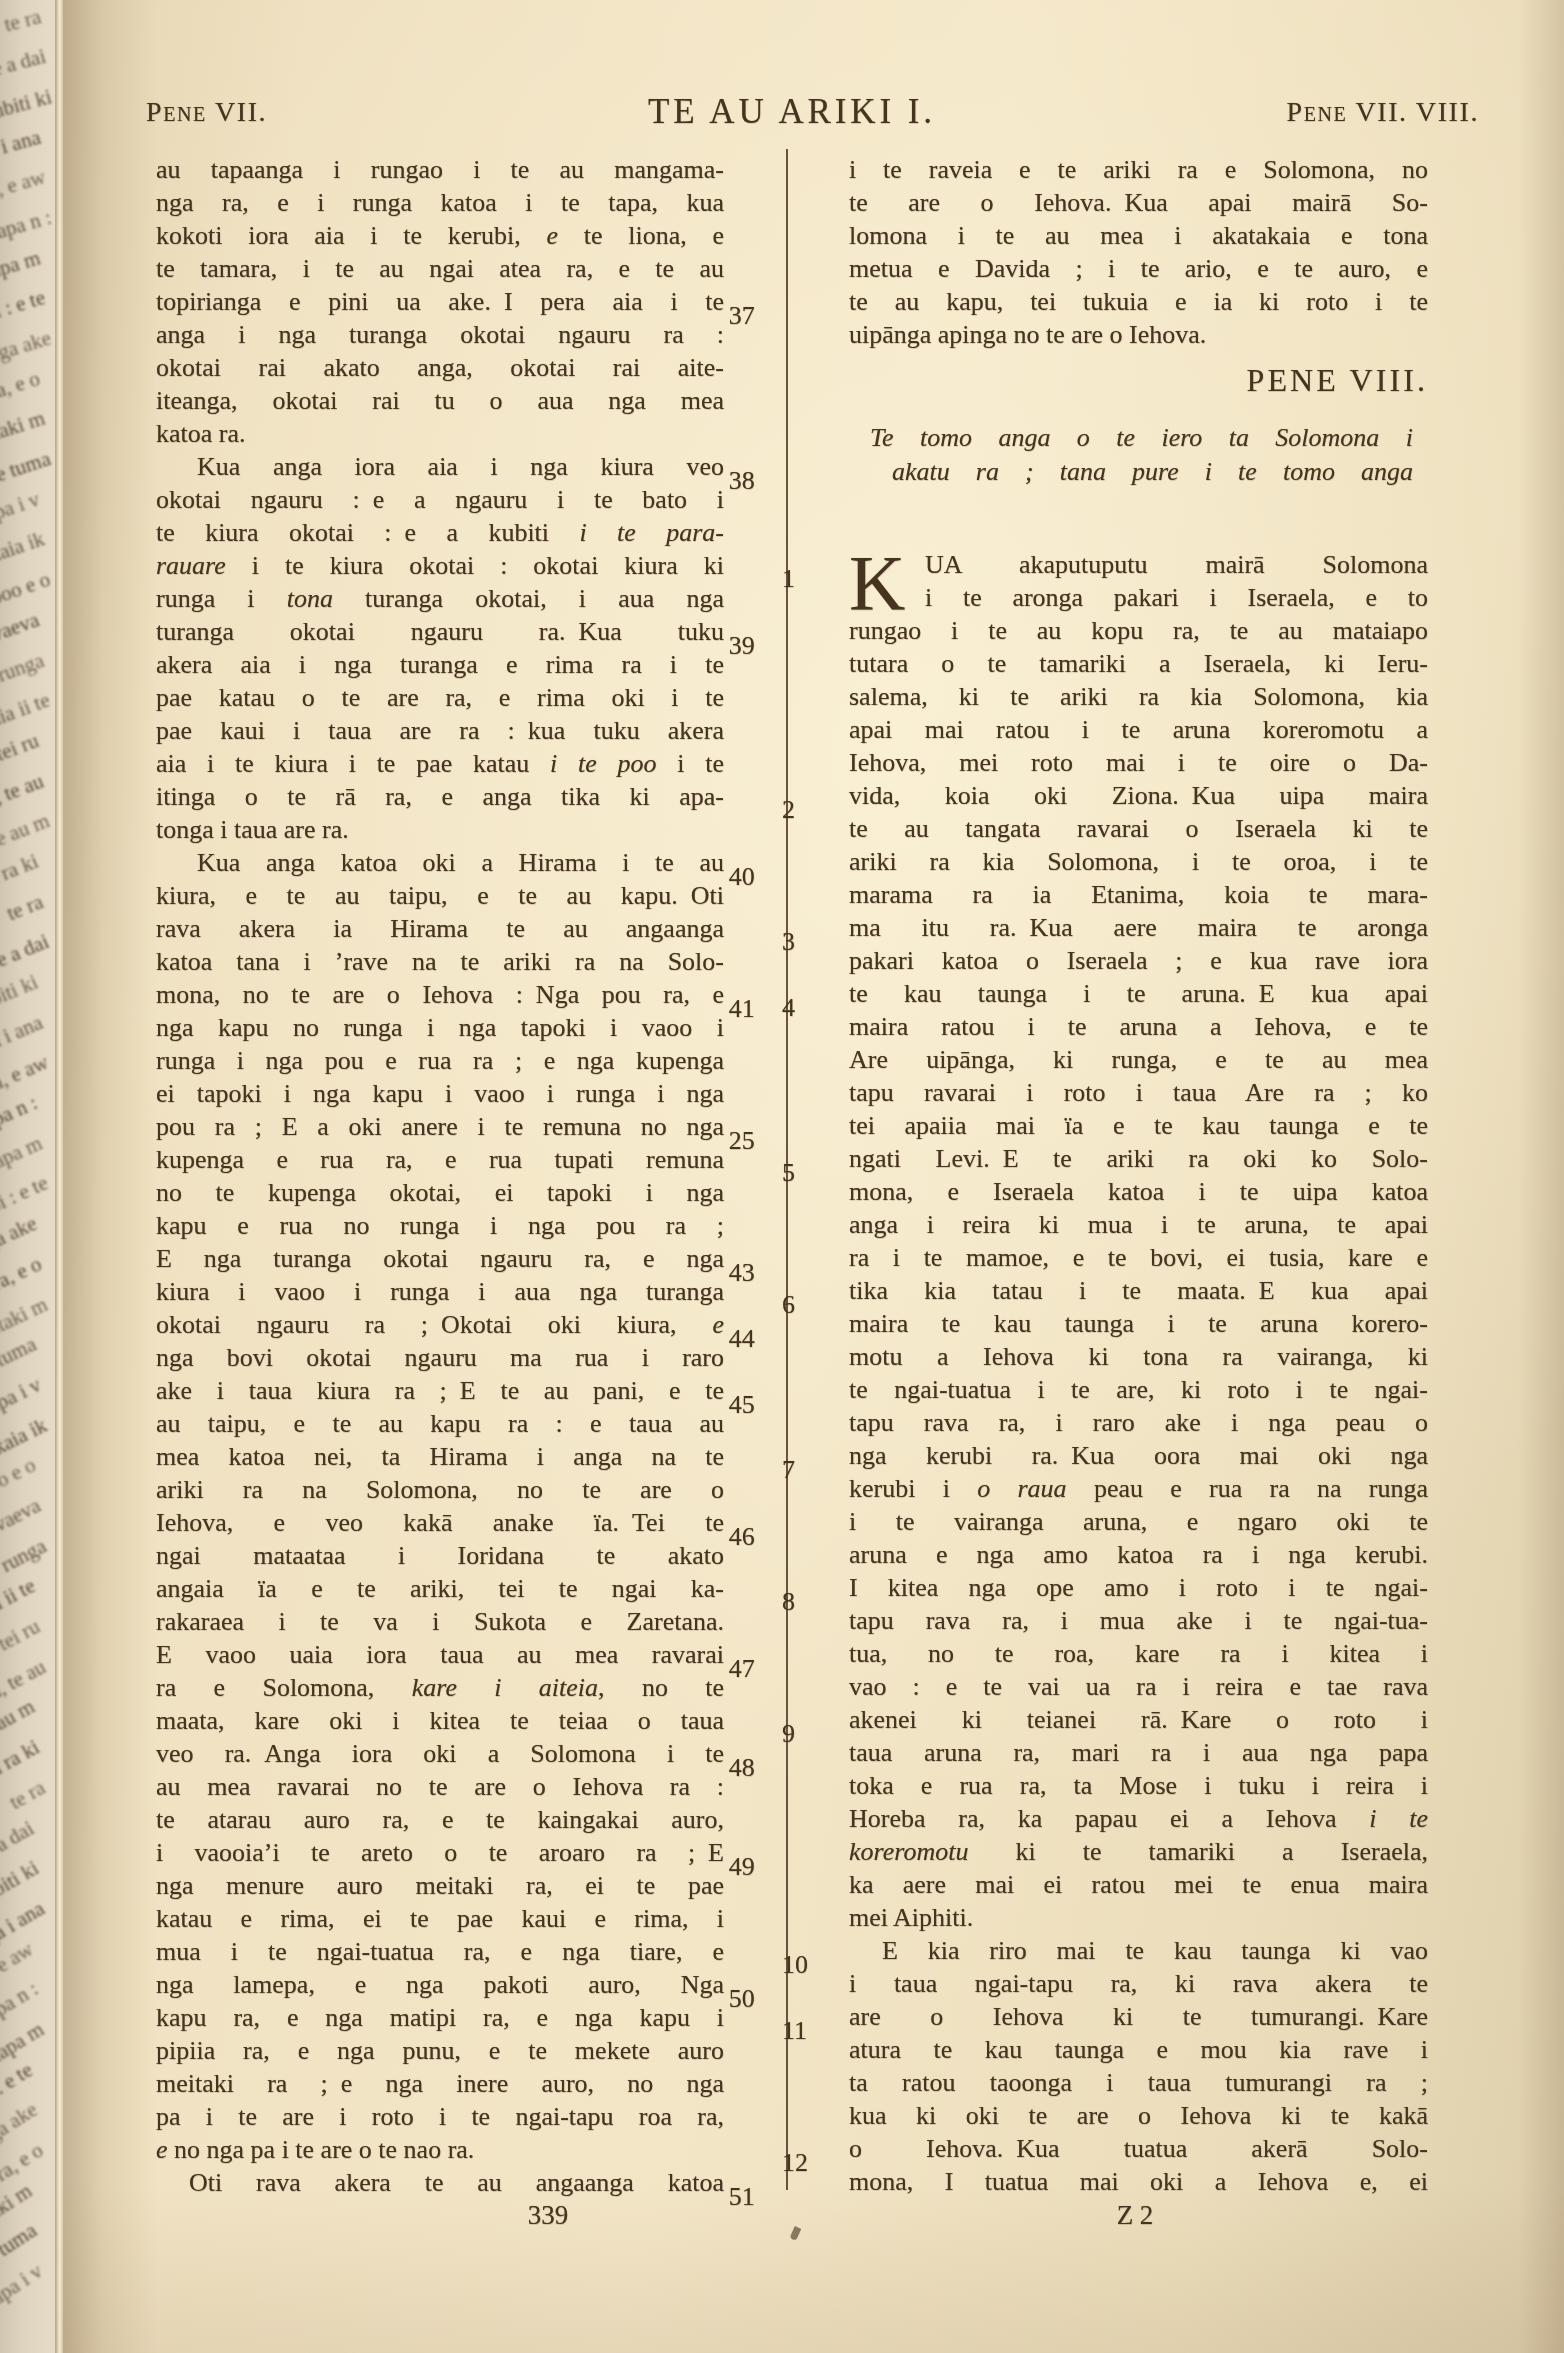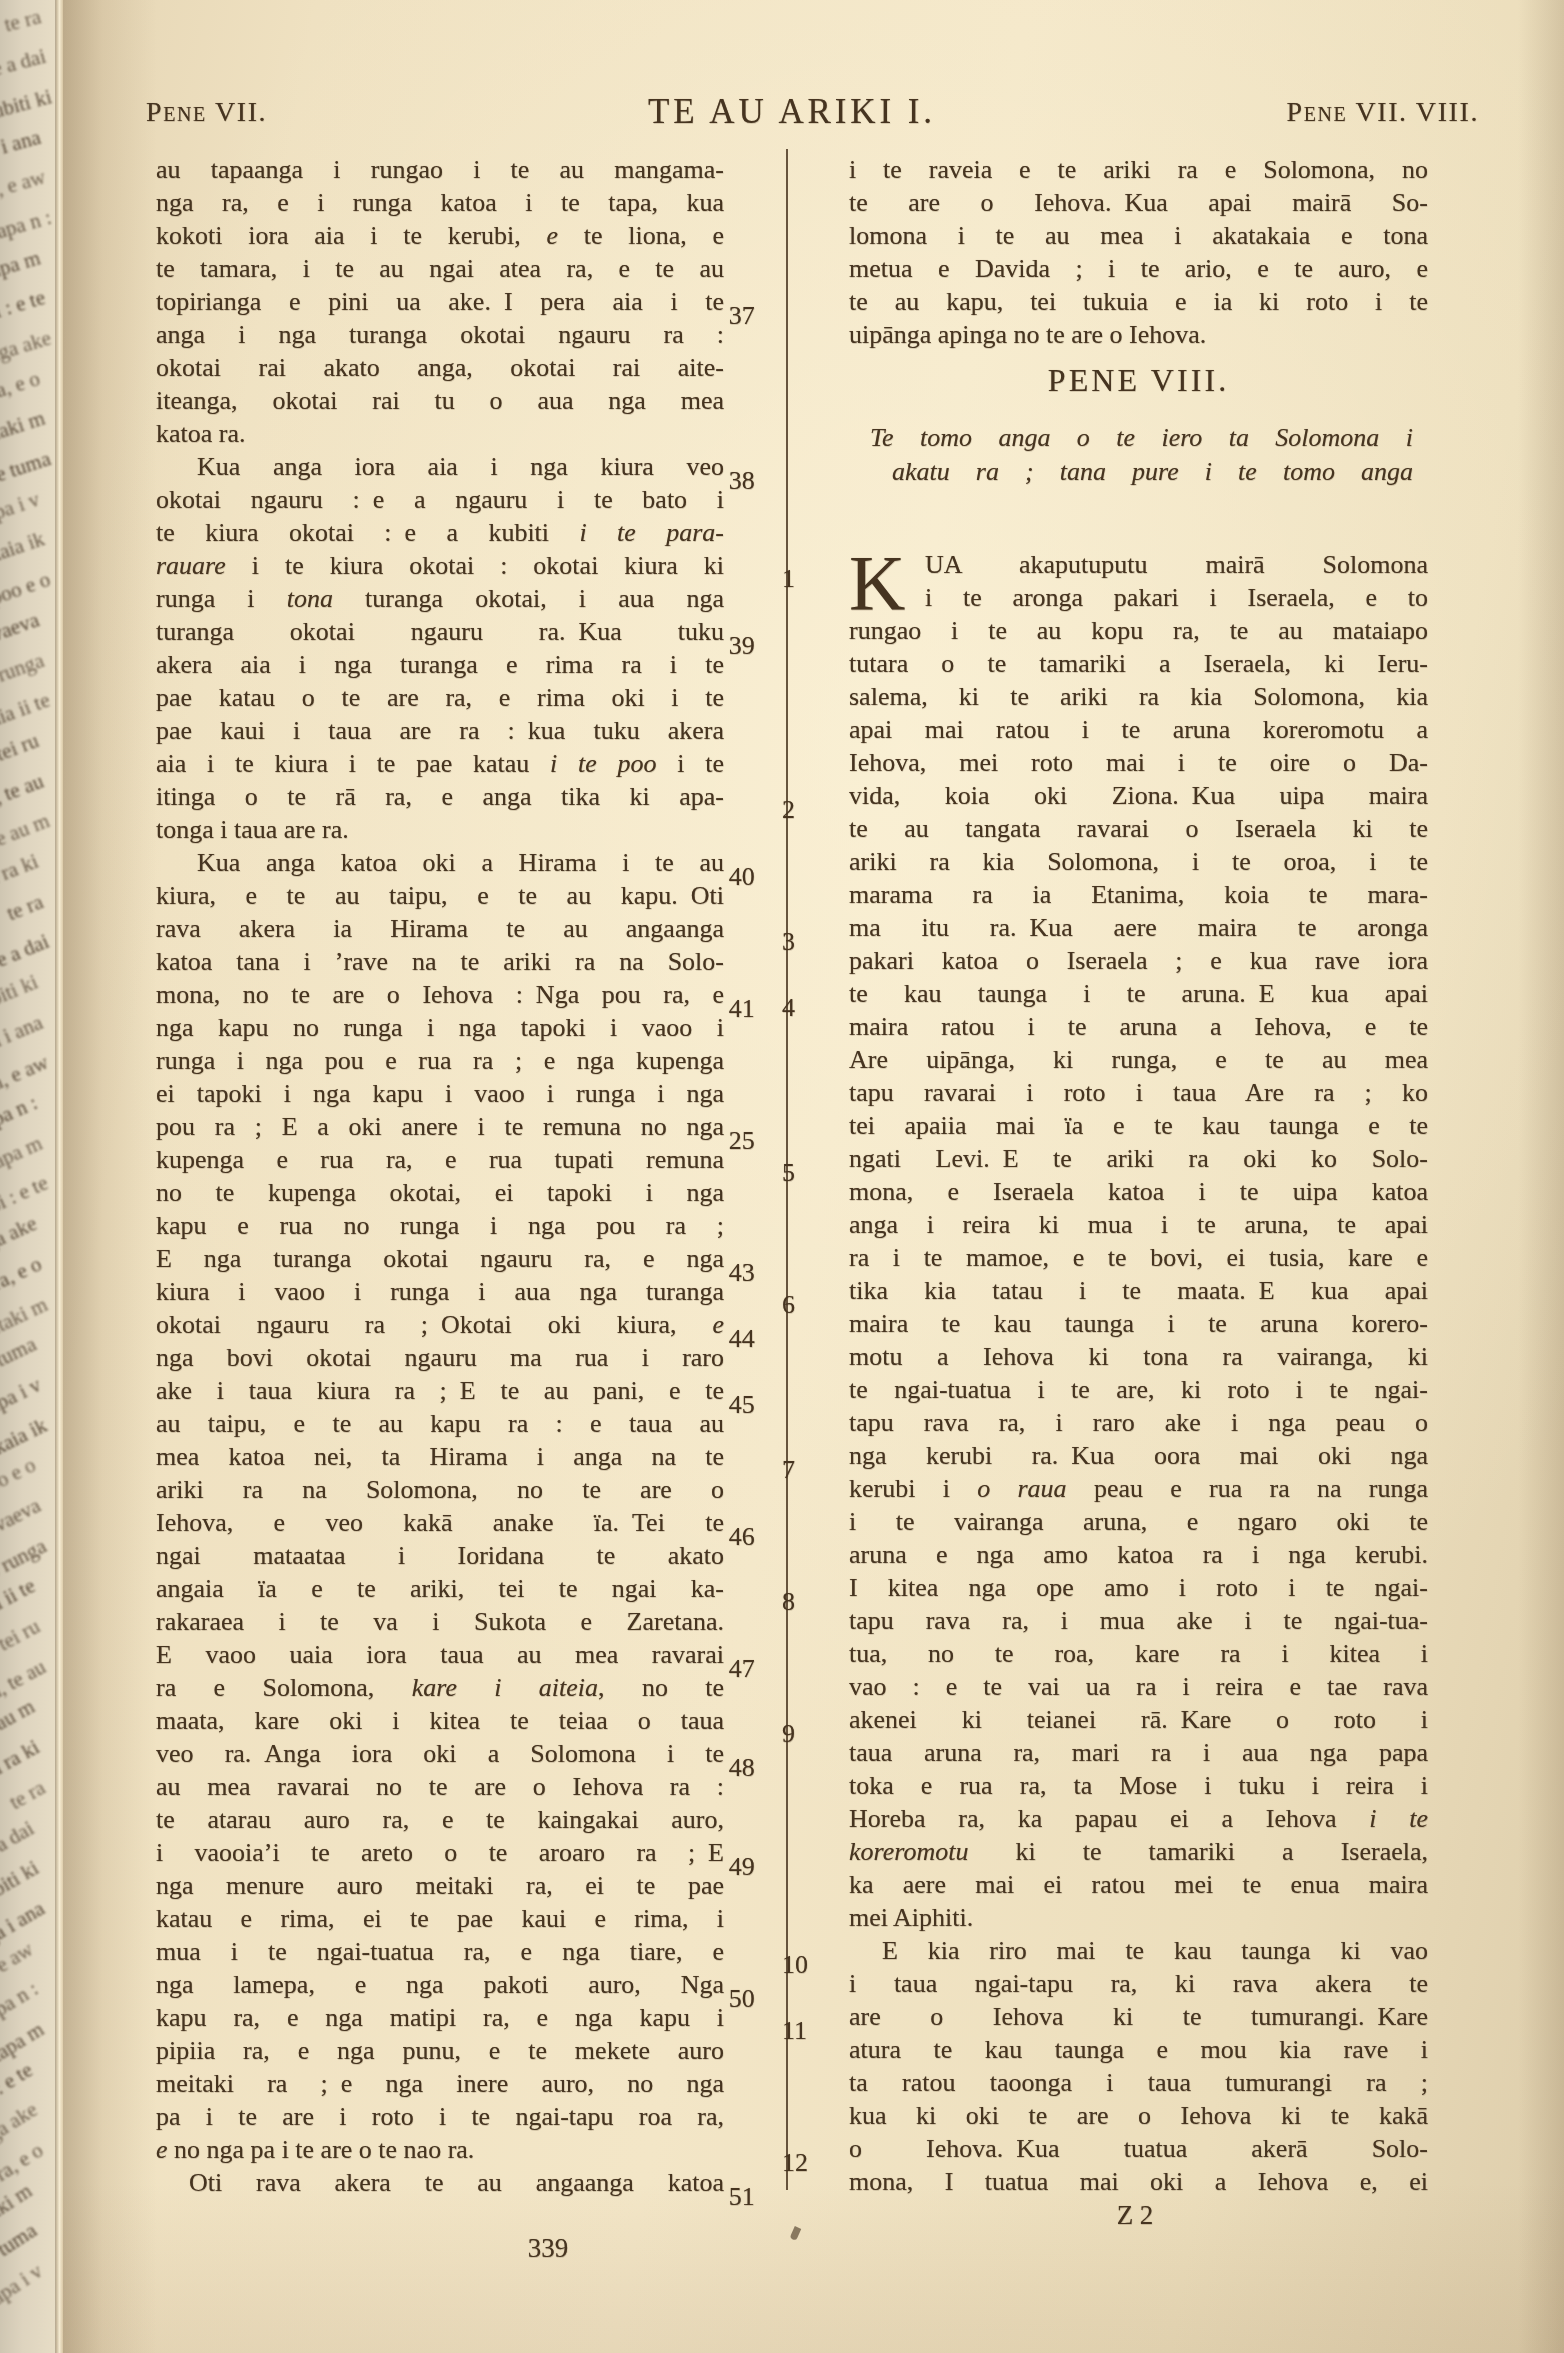--- a/index.html
+++ b/index.html
@@ -54,25 +54,25 @@
   .line.nj{text-align-last:left;}
   .line .it{font-style:italic;}
   .line .vn{position:absolute;top:0;font-size:26px;font-style:normal;margin-top:14px;}
   .col-left .line .vn{left:100%;margin-left:4.7px;width:44px;text-align:right;}
   .col-right .line .vn{right:100%;margin-right:11px;width:56px;text-align:right;}
   .col-right .line.dc{padding-left:76px;}
   .dropcap{
     position:absolute;left:0;top:3.1px;font-size:78px;line-height:64px;
     letter-spacing:0;color:var(--ink,#463420);
   }
-  .chap-head{position:absolute;left:849px;top:362px;width:579px;text-align:center;
+  .chap-head{position:absolute;left:849px;top:362px;width:579px;text-align:right;
     font-size:32px;letter-spacing:3.1px;}
   .chap-sum{position:absolute;left:870px;top:421px;width:543px;font-style:italic;}
   .chap-sum .line{height:34px;line-height:34px;}
-  .pgnum{position:absolute;left:376px;top:2200px;width:344px;text-align:center;font-size:27px;margin-top:33px;}
+  .pgnum{position:absolute;left:376px;top:2200px;width:344px;text-align:center;font-size:27px;}
   .sig{position:absolute;left:1041px;top:2200px;width:188px;text-align:center;font-size:27px;}
   .printers-mark{position:absolute;left:792px;top:2227px;width:7px;height:12.5px;
     background:rgba(70,52,32,.6);transform:rotate(24deg);border-radius:0 0 4.7px 4.7px;}
 </style>
 </head>
 <body>
 
 <div class="photo">
   <div class="prev-edge" id="fragStrip">
       <div class="frag" style="top: 23.5px; left: -121px; transform: rotate(-14.2deg); opacity: 0.75;">te ra</div>

